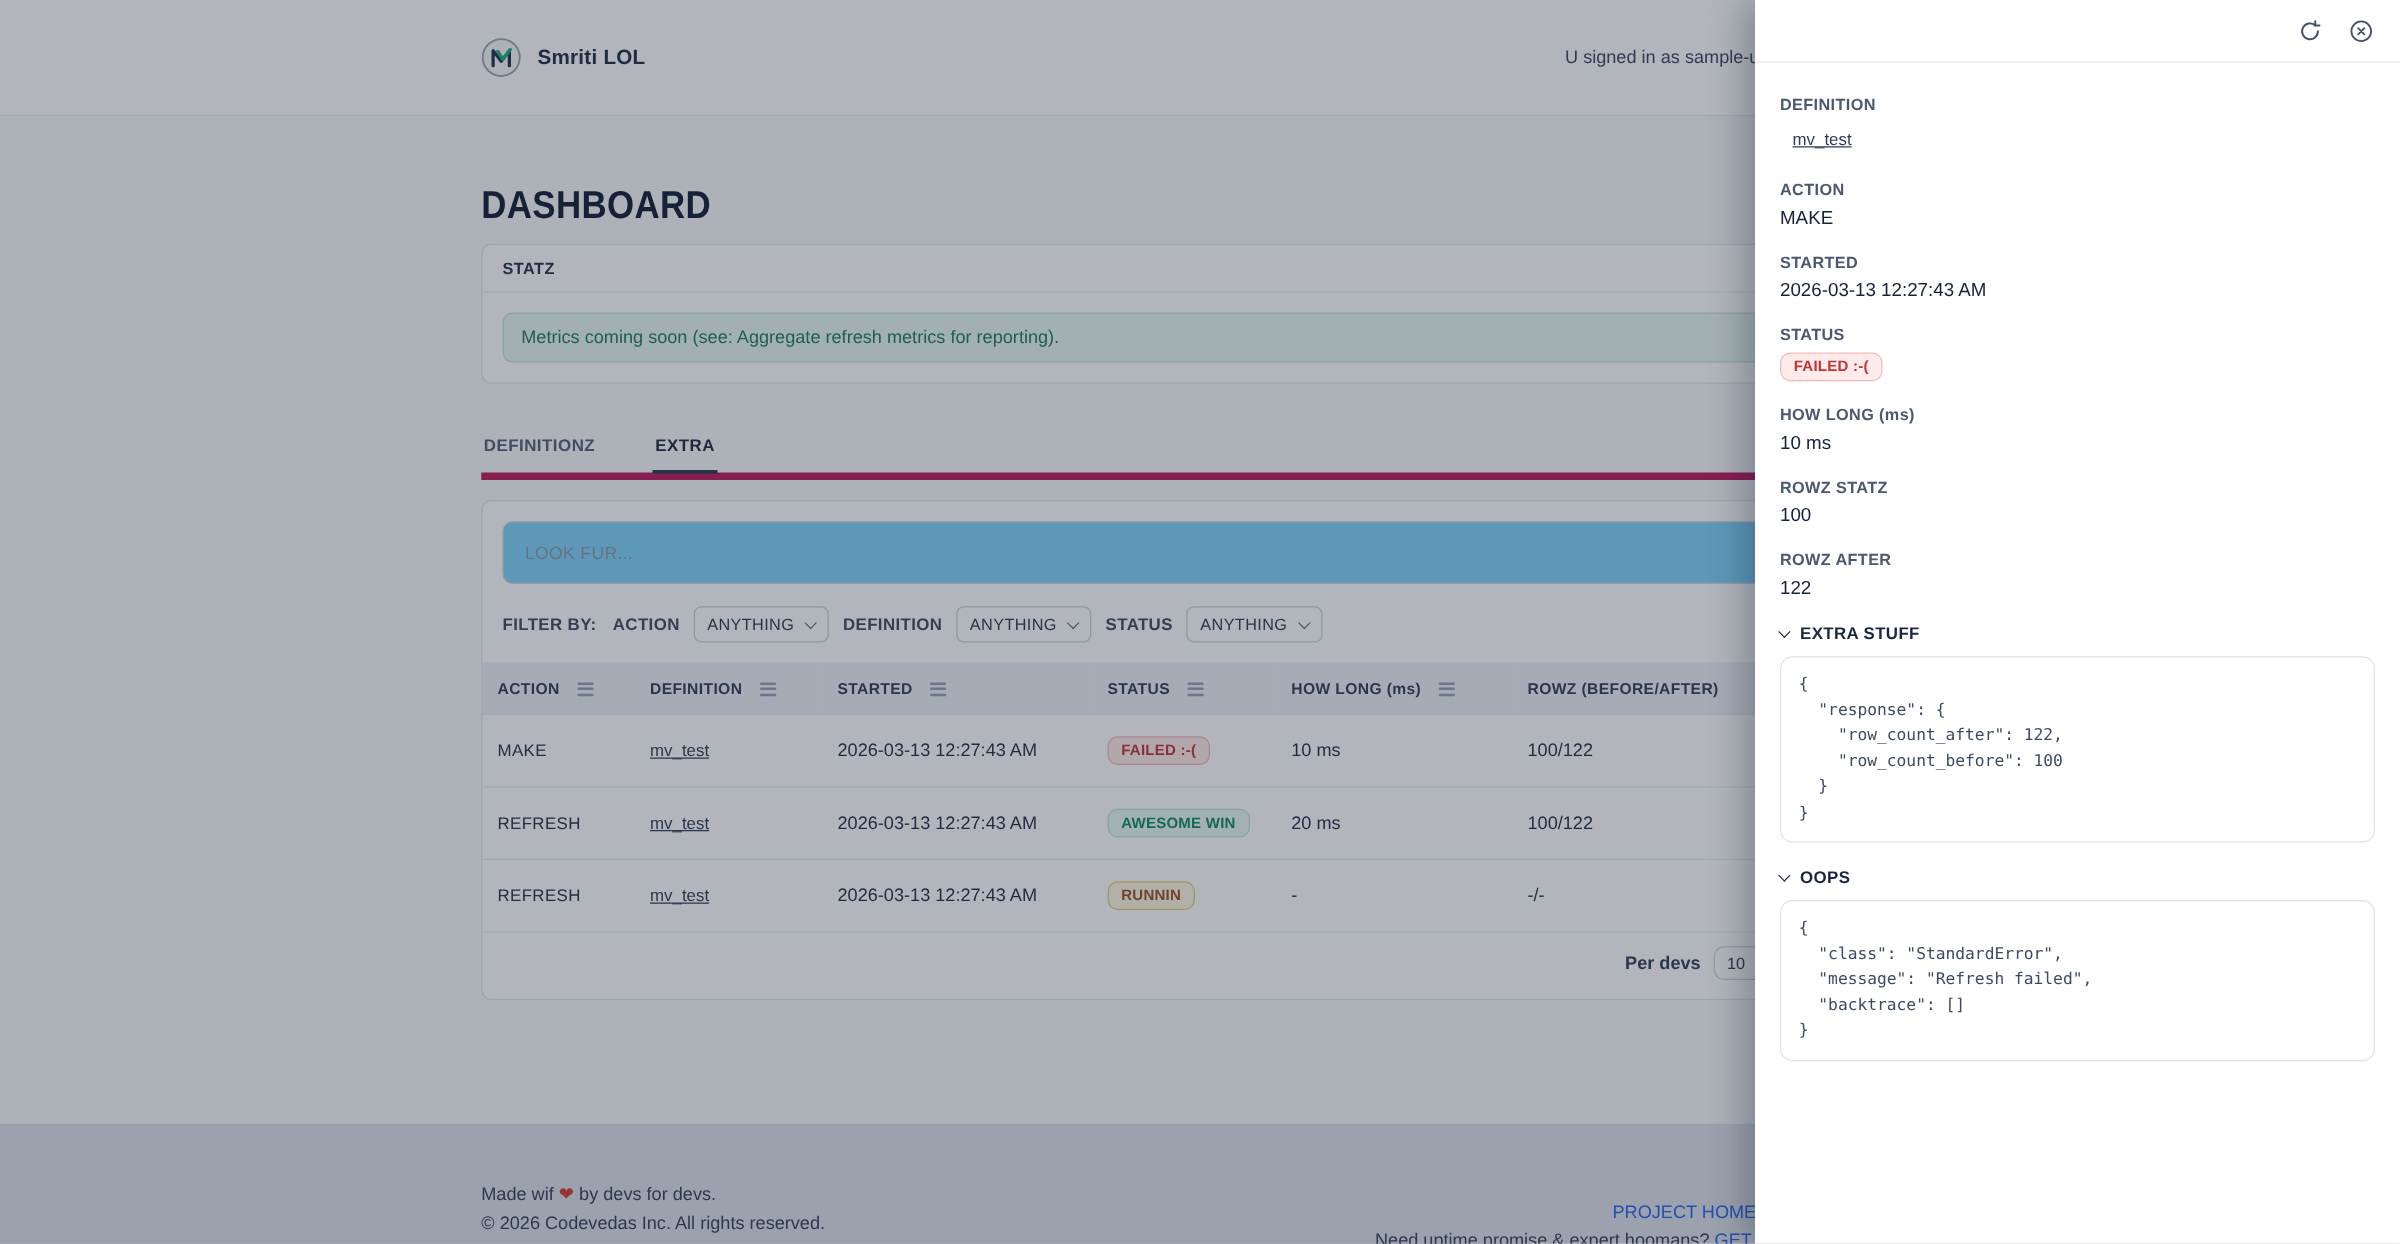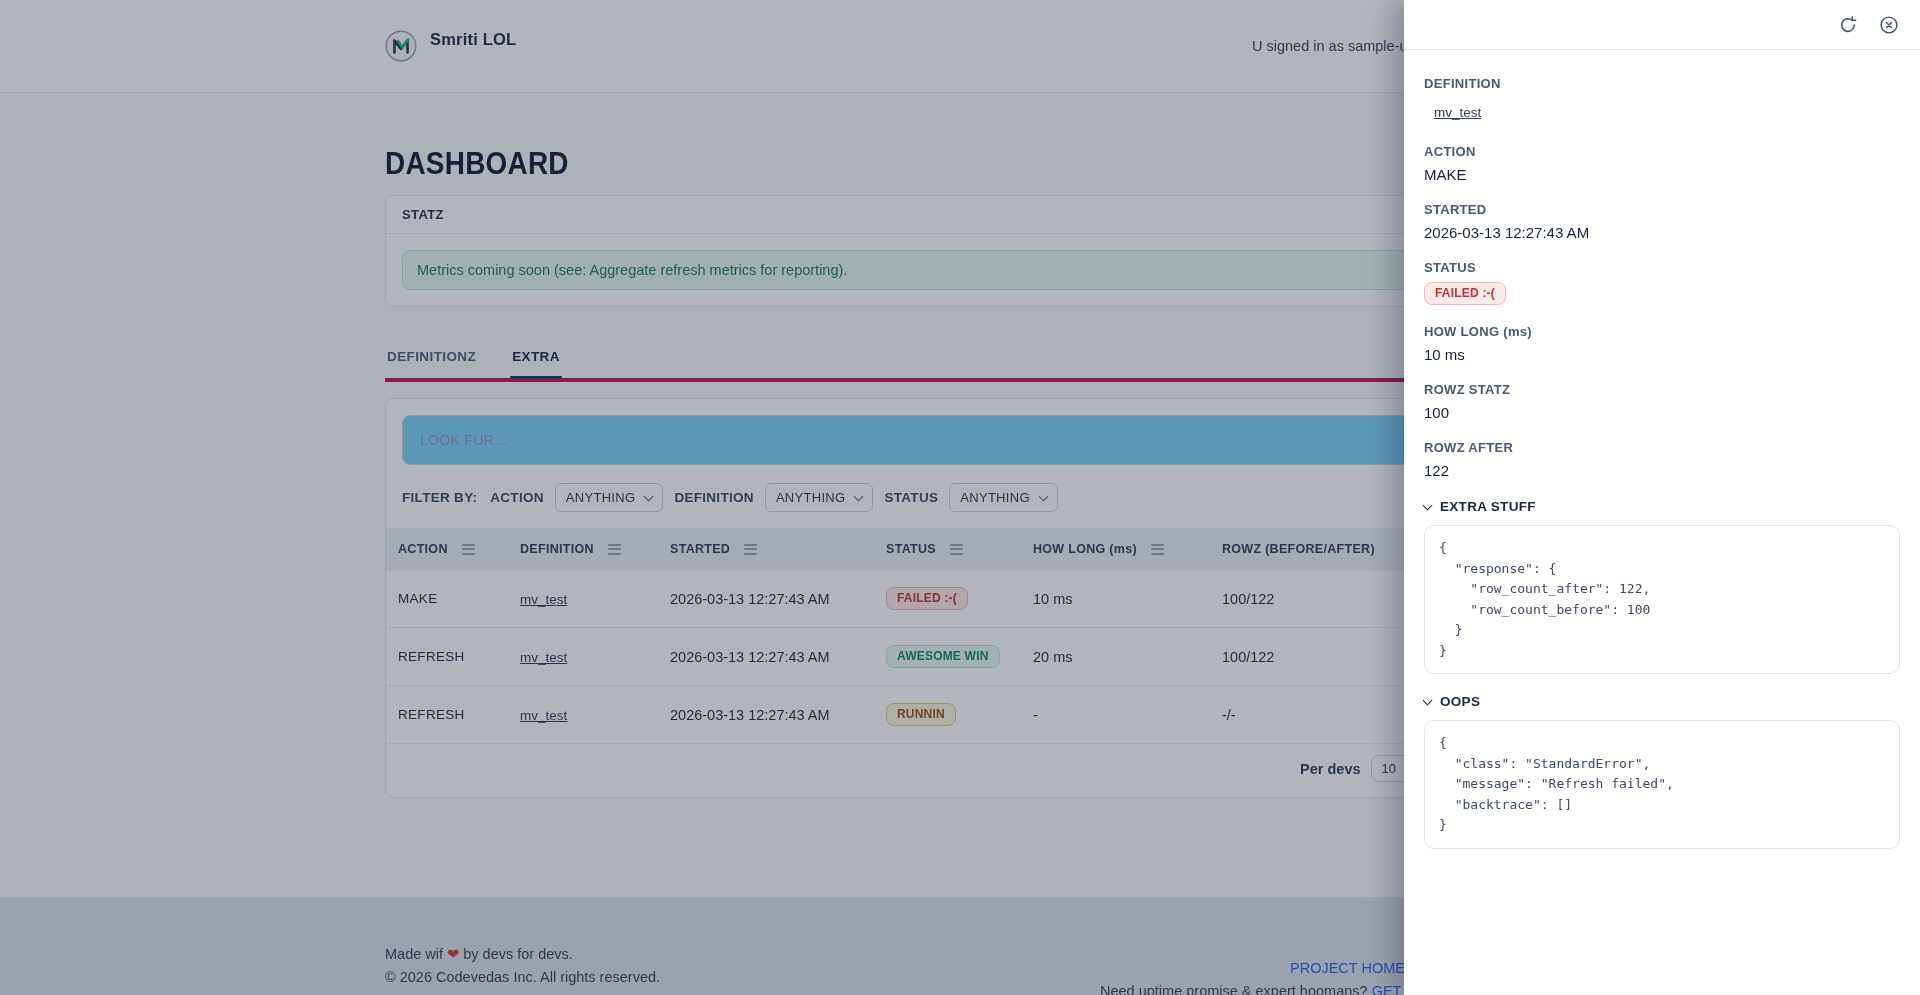--- a/index.html
+++ b/index.html
@@ -8,21 +8,21 @@
     font-family:"Liberation Sans", sans-serif;
     background:#f7f9fb;
     color:#1c2844;
     position:relative;
   }
   .container { width:1150px; margin:0 auto; position:relative; }
 
   
   .app-header { height:93px; background:#ffffff; border-bottom:1px solid #e5e9ef; }
   .app-header .container { height:100%; display:flex; align-items:center; }
-  .brand { display:flex; gap:13px; }
+  .brand { display:flex; align-items:center; gap:13px; }
   .brand-name { font-size:16.5px; font-weight:700; color:#202c49; letter-spacing:.2px; }
   .signed-in {
     position:absolute; left:819px; top:50%; transform:translateY(-50%);
     font-size:14.5px; color:#39465f; white-space:nowrap;margin-left:48px;
   }
 
   
   .page-title {
     margin-top:53px; font-size:31px; font-weight:800; color:#101c36;
     letter-spacing:.3px; transform:scaleX(.9); transform-origin:left;
@@ -35,21 +35,21 @@
     padding:11px 16px; font-size:13px; font-weight:700; color:#25314e;
     border-bottom:1px solid #e7ebf0; letter-spacing:.4px;
   }
   .card-body { padding:16px; }
   .alert-info {
     background:#e9f8f0; border:1px solid #bce6d2; color:#1b7a60;
     border-radius:8px; padding:11px 14px; font-size:14.5px;
   }
 
   
-  .tabs { margin-top:41px; display:flex; gap:32px; border-bottom:4px solid #be185d; }
+  .tabs { margin-top:41px; display:flex; gap:44px; border-bottom:6px solid #be185d; }
   .tab {
     font-size:13.5px; font-weight:700; letter-spacing:.4px; color:#53607a;
     padding:0 2px 12px; cursor:pointer; position:relative; top:1px;
   }
   .tab.active { color:#1b2740; border-bottom:3px solid #2a3550; }
 
   
   .main-card { margin-top:16px; overflow:hidden; }
   .search-wrap { padding:16px 16px 8px; }
   .search-input {

